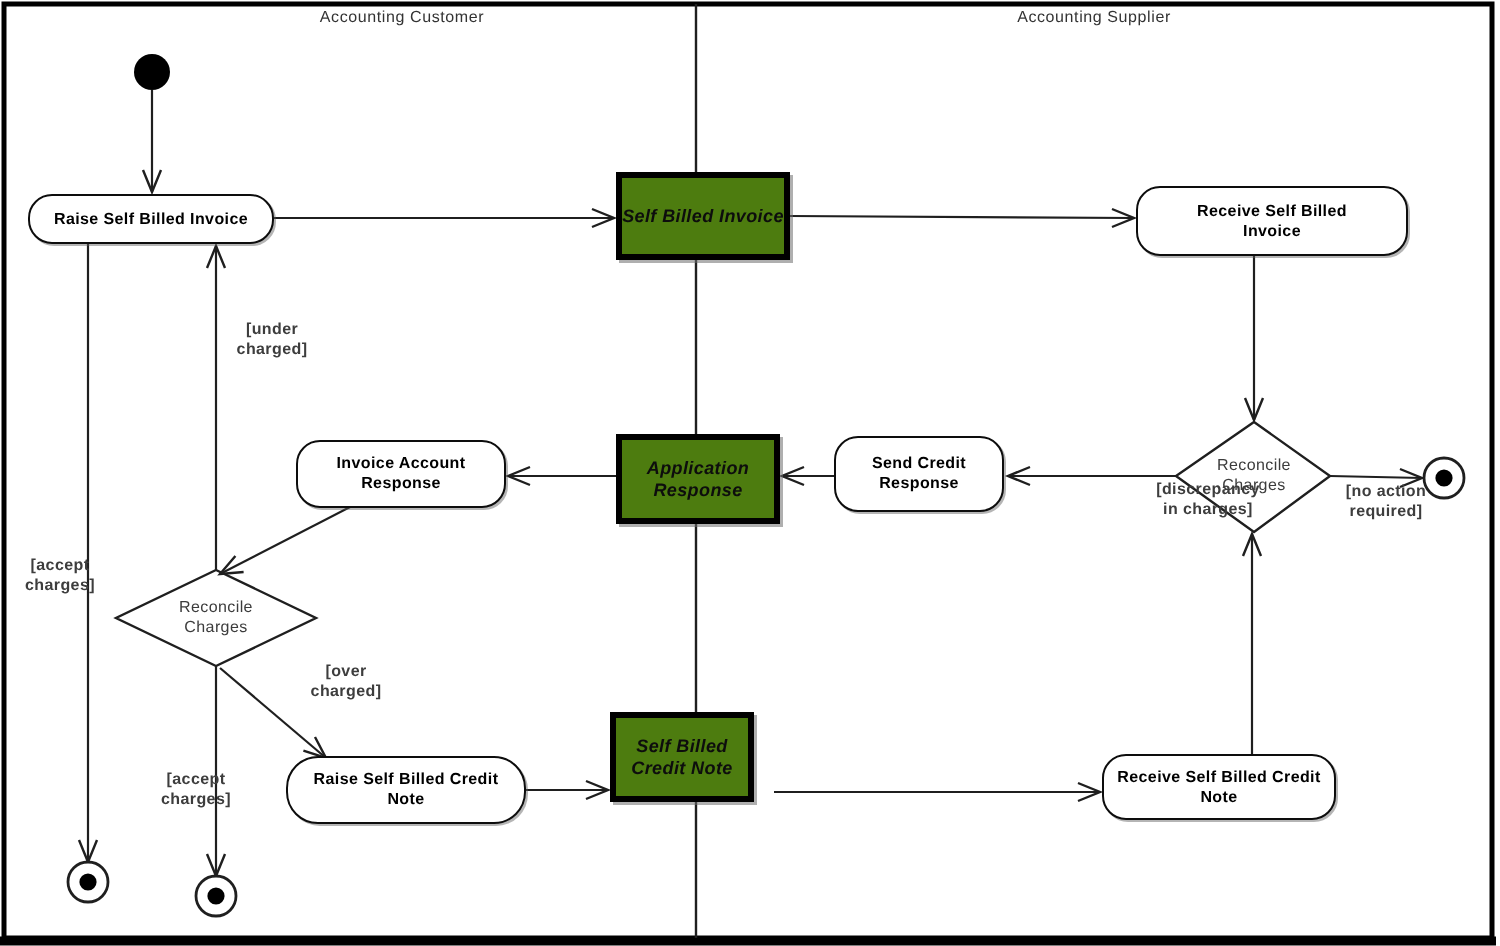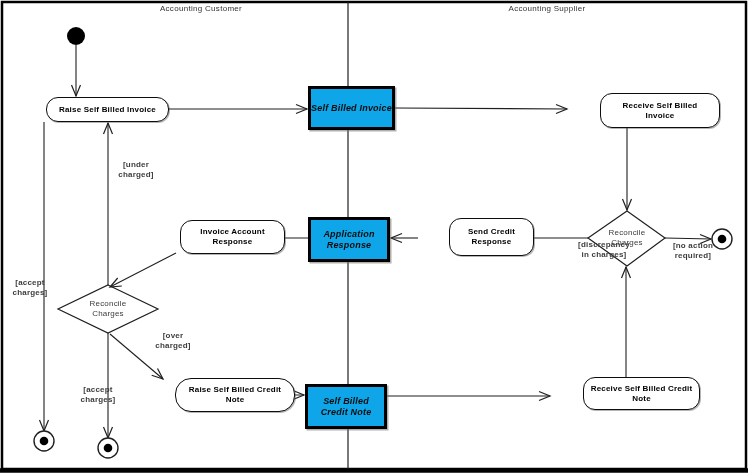--- a/index.html
+++ b/index.html
@@ -19,25 +19,24 @@
   .activity{
     position:absolute;z-index:2;
     background:#fff;
     border:1.5px solid #0d0d0d;
     border-radius:12px;
     box-shadow:1px 1px 0 rgba(90,90,90,0.45);
     display:flex;align-items:center;justify-content:center;
     font-size:8px;font-weight:bold;color:#000;
     text-align:center;line-height:10px;letter-spacing:0.2px;
     box-sizing:border-box;
-    margin-left:32px;
   }
   .object-node{
     position:absolute;z-index:2;
-    background:#0ea5e9;
+    background:#4d7c0f;
     border:3px solid #000;
     box-shadow:1.5px 1.5px 0 rgba(110,110,110,0.55);
     display:flex;align-items:center;justify-content:center;
     font-size:9px;font-weight:bold;font-style:italic;color:#0d0d0d;
     text-align:center;line-height:11px;letter-spacing:0.2px;
     box-sizing:border-box;
   }
   .activity .txt,.object-node .txt{display:inline-block;}
   .guard{
     position:absolute;z-index:2;
@@ -124,37 +123,37 @@
   <div class="activity" style="left:14px;top:97px;width:123px;height:25px;">
     <span class="txt">Raise Self Billed Invoice</span>
   </div>
   <div class="activity" style="left:148px;top:220px;width:105px;height:34px;">
     <span class="txt" style="width:72px;">Invoice Account Response</span>
   </div>
   <div class="activity" style="left:143px;top:378px;width:120px;height:34px;border-radius:16px;">
     <span class="txt" style="width:100px;">Raise Self Billed Credit Note</span>
   </div>
 
-  <div class="activity" style="left:568px;top:93px;width:120px;height:35px;">
+  <div class="activity" style="left:568px;top:93px;width:136px;height:35px;">
     <span class="txt" style="width:85px;">Receive Self Billed Invoice</span>
   </div>
   <div class="activity" style="left:417px;top:218px;width:85px;height:38px;">
     <span class="txt" style="width:62px;">Send Credit Response</span>
   </div>
   <div class="activity" style="left:551px;top:377px;width:117px;height:33px;">
     <span class="txt" style="width:108px;">Receive Self Billed Credit Note</span>
   </div>
 
   <div class="object-node" style="left:308px;top:86px;width:87px;height:44px;">
     <span class="txt">Self Billed Invoice</span>
   </div>
   <div class="object-node" style="left:308px;top:217px;width:82px;height:45px;">
     <span class="txt" style="width:60px;">Application Response</span>
   </div>
-  <div class="object-node" style="left:305px;top:384px;width:82px;height:45px;">
+  <div class="object-node" style="left:305px;top:356px;width:72px;height:45px;">
     <span class="txt" style="width:68px;">Self Billed Credit Note</span>
   </div>
 
   <div class="decision-label" style="left:78px;top:299px;width:60px;">Reconcile Charges</div>
   <div class="decision-label" style="left:597px;top:228px;width:60px;">Reconcile Charges</div>
 
   <div class="guard" style="left:116px;top:160px;width:40px;">[under charged]</div>
   <div class="guard" style="left:9px;top:278px;width:42px;">[accept charges]</div>
   <div class="guard" style="left:152px;top:331px;width:42px;">[over charged]</div>
   <div class="guard" style="left:77px;top:385px;width:42px;">[accept charges]</div>

